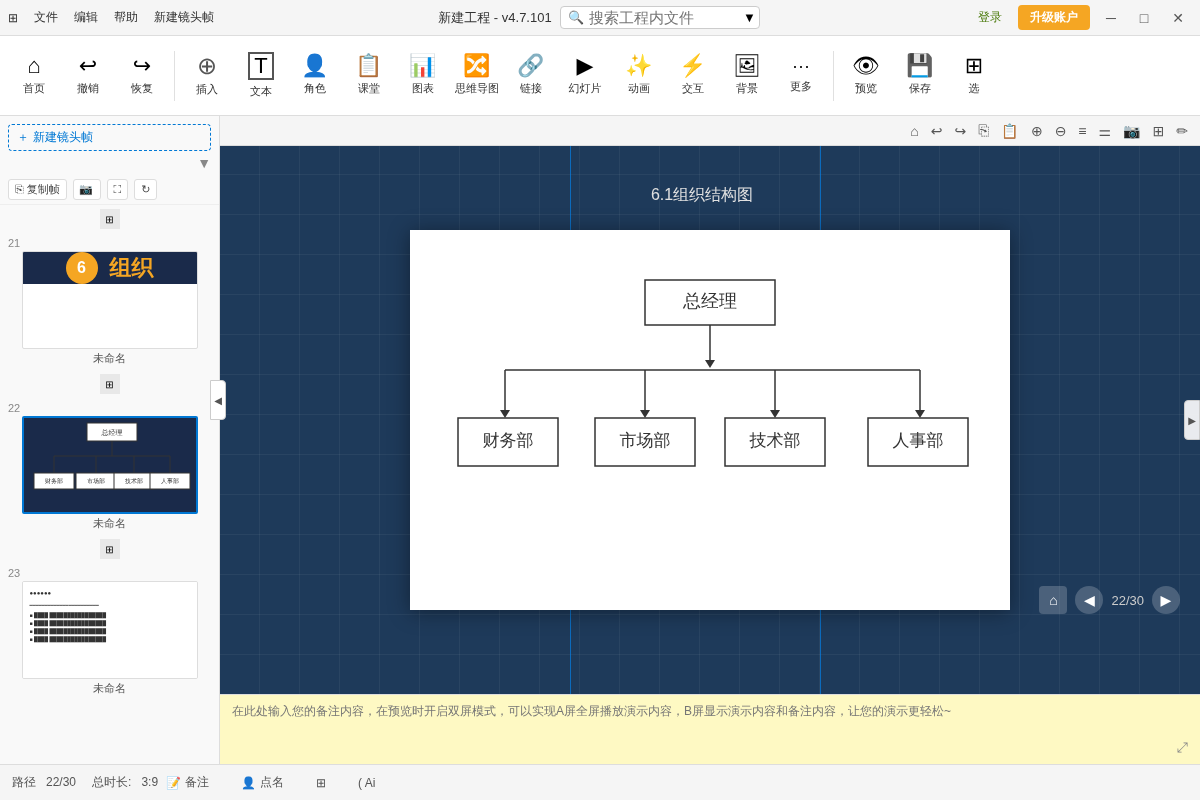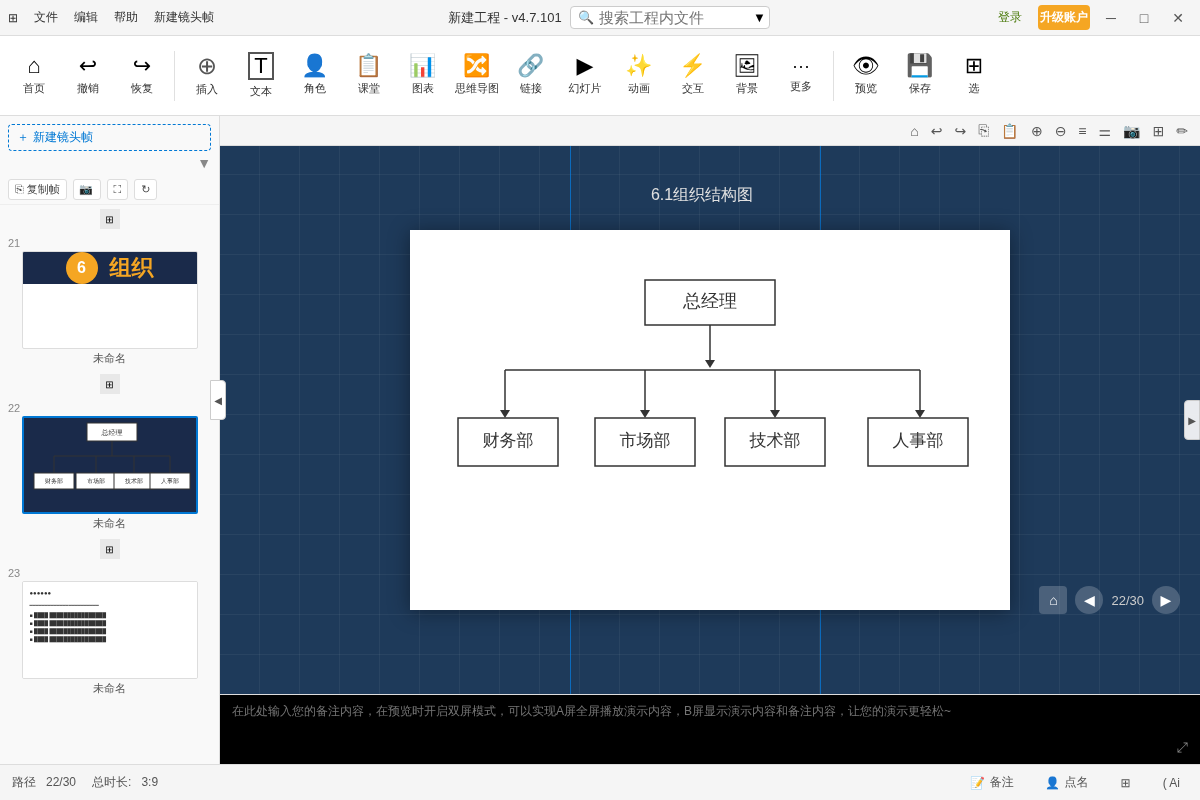--- a/index.html
+++ b/index.html
@@ -26,21 +26,21 @@
       background: #fff;
       border: 1px solid #ccc;
       border-radius: 4px;
       padding: 2px 8px;
       gap: 4px;
       width: 200px;
     }
     #search-box input { border: none; outline: none; font-size: 15px; width: 150px; }
     #titlebar-right { display: flex; align-items: center; gap: 8px; }
     .login-btn { font-size: 12px; color: #4d7c0f; cursor: pointer; padding: 3px 8px; }
-    .upgrade-btn { background: #f5a623; color: white; border: none; border-radius: 4px; padding: 4px 2px; font-size: 12px; cursor: pointer; font-weight: bold; }
+    .upgrade-btn { background: #f5a623; color: white; border: none; border-radius: 4px; padding: 4px 12px; font-size: 12px; cursor: pointer; font-weight: bold; }
     .win-control { font-size: 14px; color: #555; cursor: pointer; padding: 4px 8px; }
 
     
     #toolbar {
       height: 80px;
       background: #fff;
       border-bottom: 1px solid #ddd;
       display: flex;
       align-items: center;
       padding: 0 8px;
@@ -286,21 +286,21 @@
       border-radius: 4px;
       color: white;
       font-size: 14px;
       cursor: pointer;
       display: flex; align-items: center; justify-content: center;
     }
 
     
     #notes-area {
       height: 70px;
-      background: #000000;
+      background: #fef9c3;
       border-top: 1px solid #ddd;
       padding: 8px 12px;
       font-size: 12px;
       color: #888;
       position: relative;
       display: flex;
       align-items: center;
     }
     #notes-area textarea {
       width: 100%;
@@ -322,21 +322,20 @@
       cursor: pointer;
     }
 
     
     #statusbar {
       height: 36px;
       background: #f5f5f5;
       border-top: 1px solid #ddd;
       display: flex;
       align-items: center;
-      justify-content: space-between;
       padding: 0 12px;
       font-size: 12px;
       color: #555;
     }
     #statusbar-left { display: flex; gap: 16px; }
     #statusbar-right { display: flex; align-items: center; gap: 16px; }
     .status-btn {
       display: flex; align-items: center; gap: 4px;
       cursor: pointer; padding: 2px 8px;
       border-radius: 3px;

